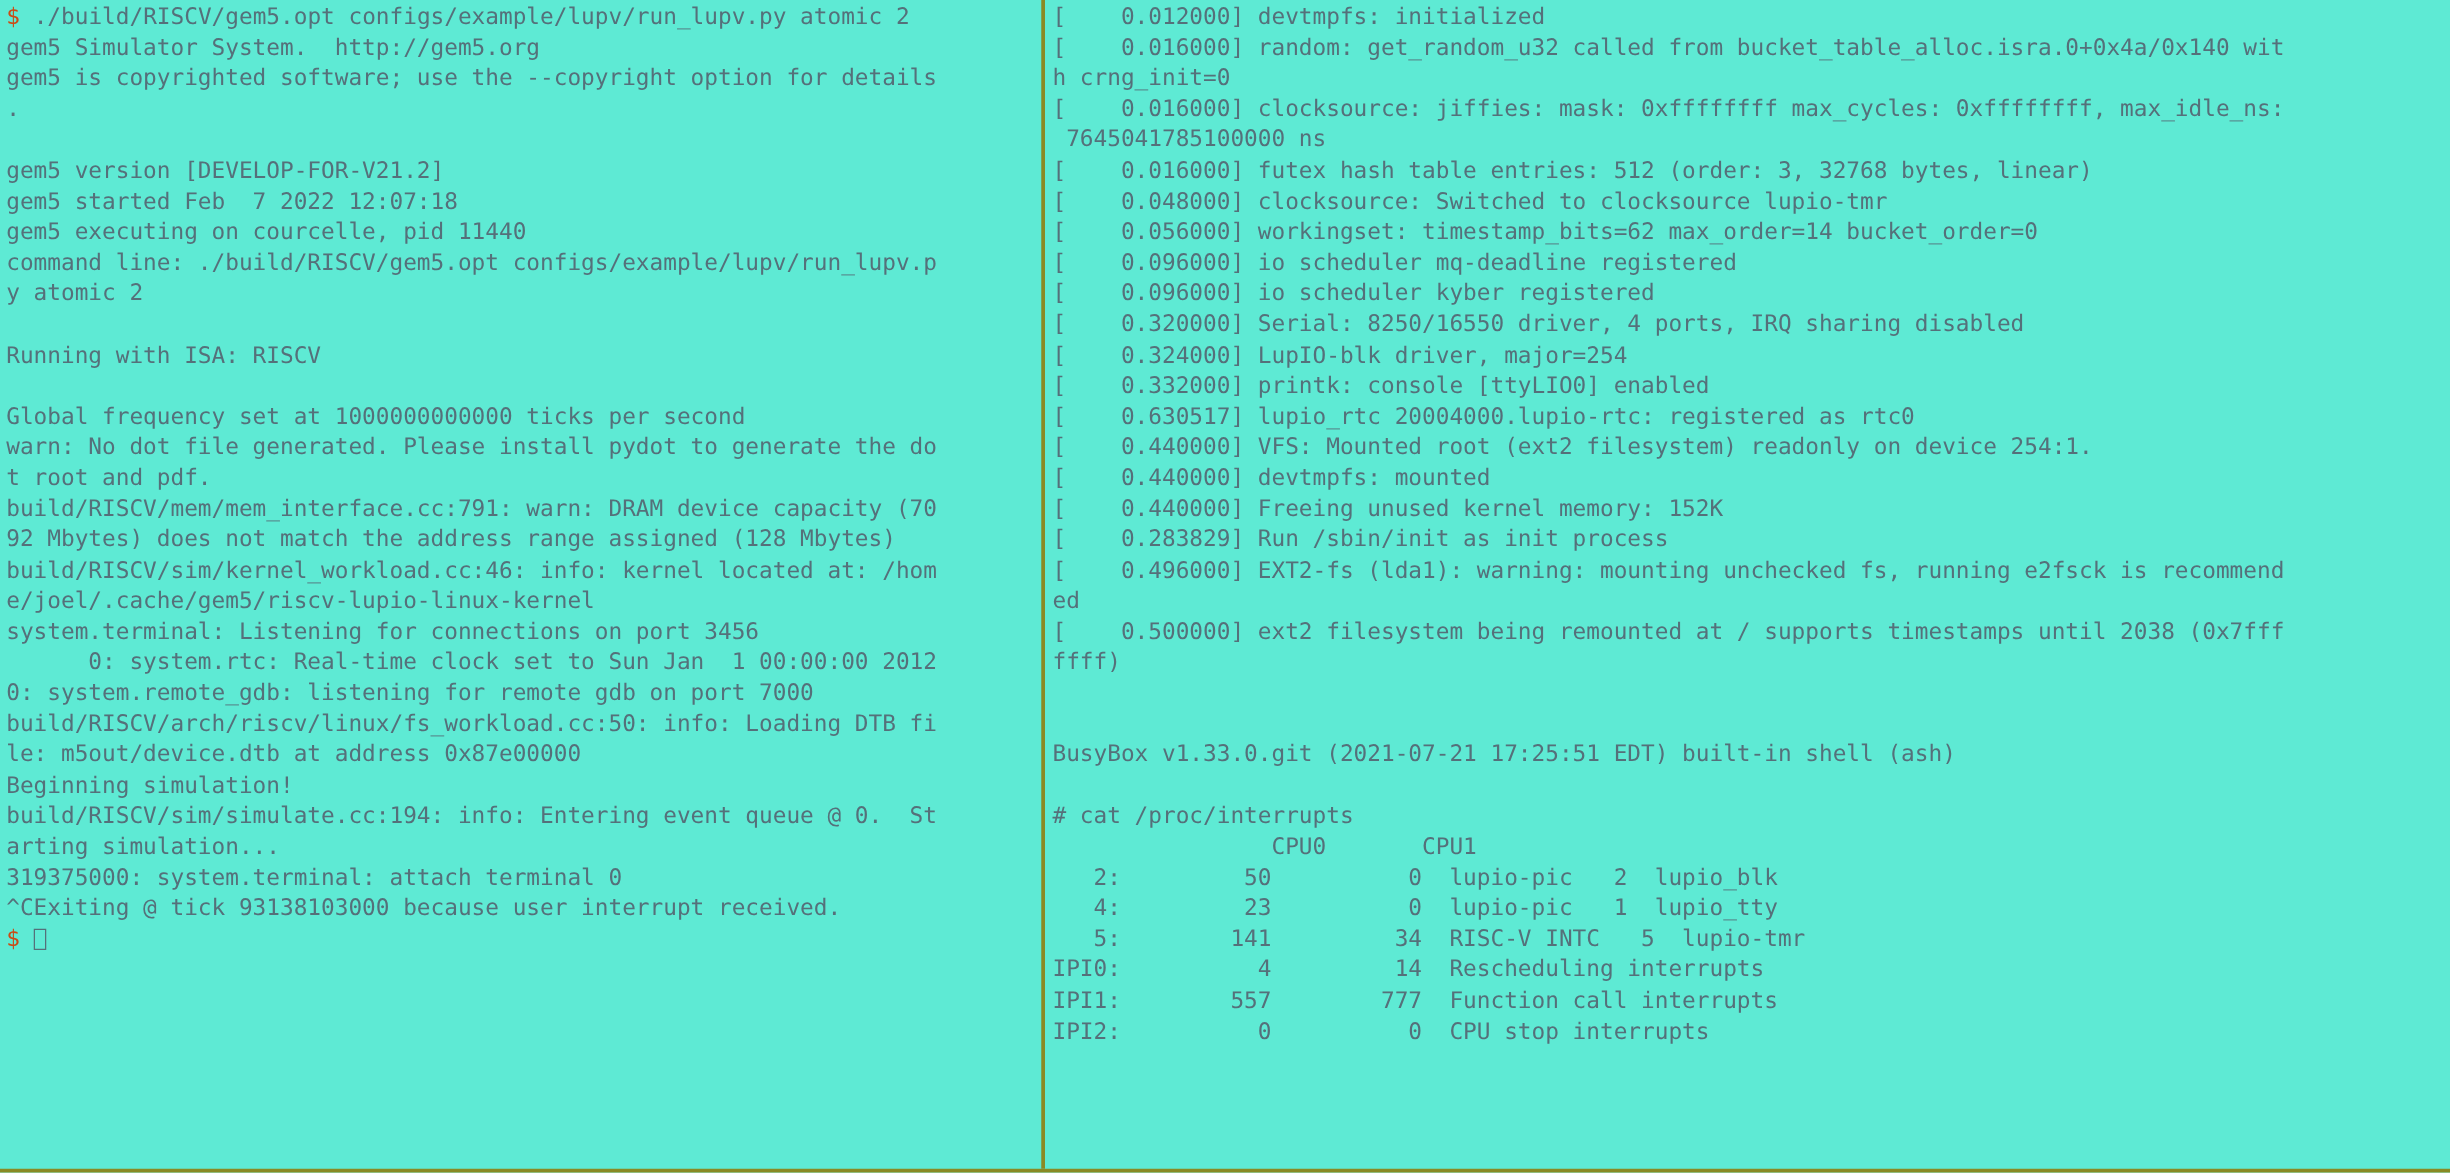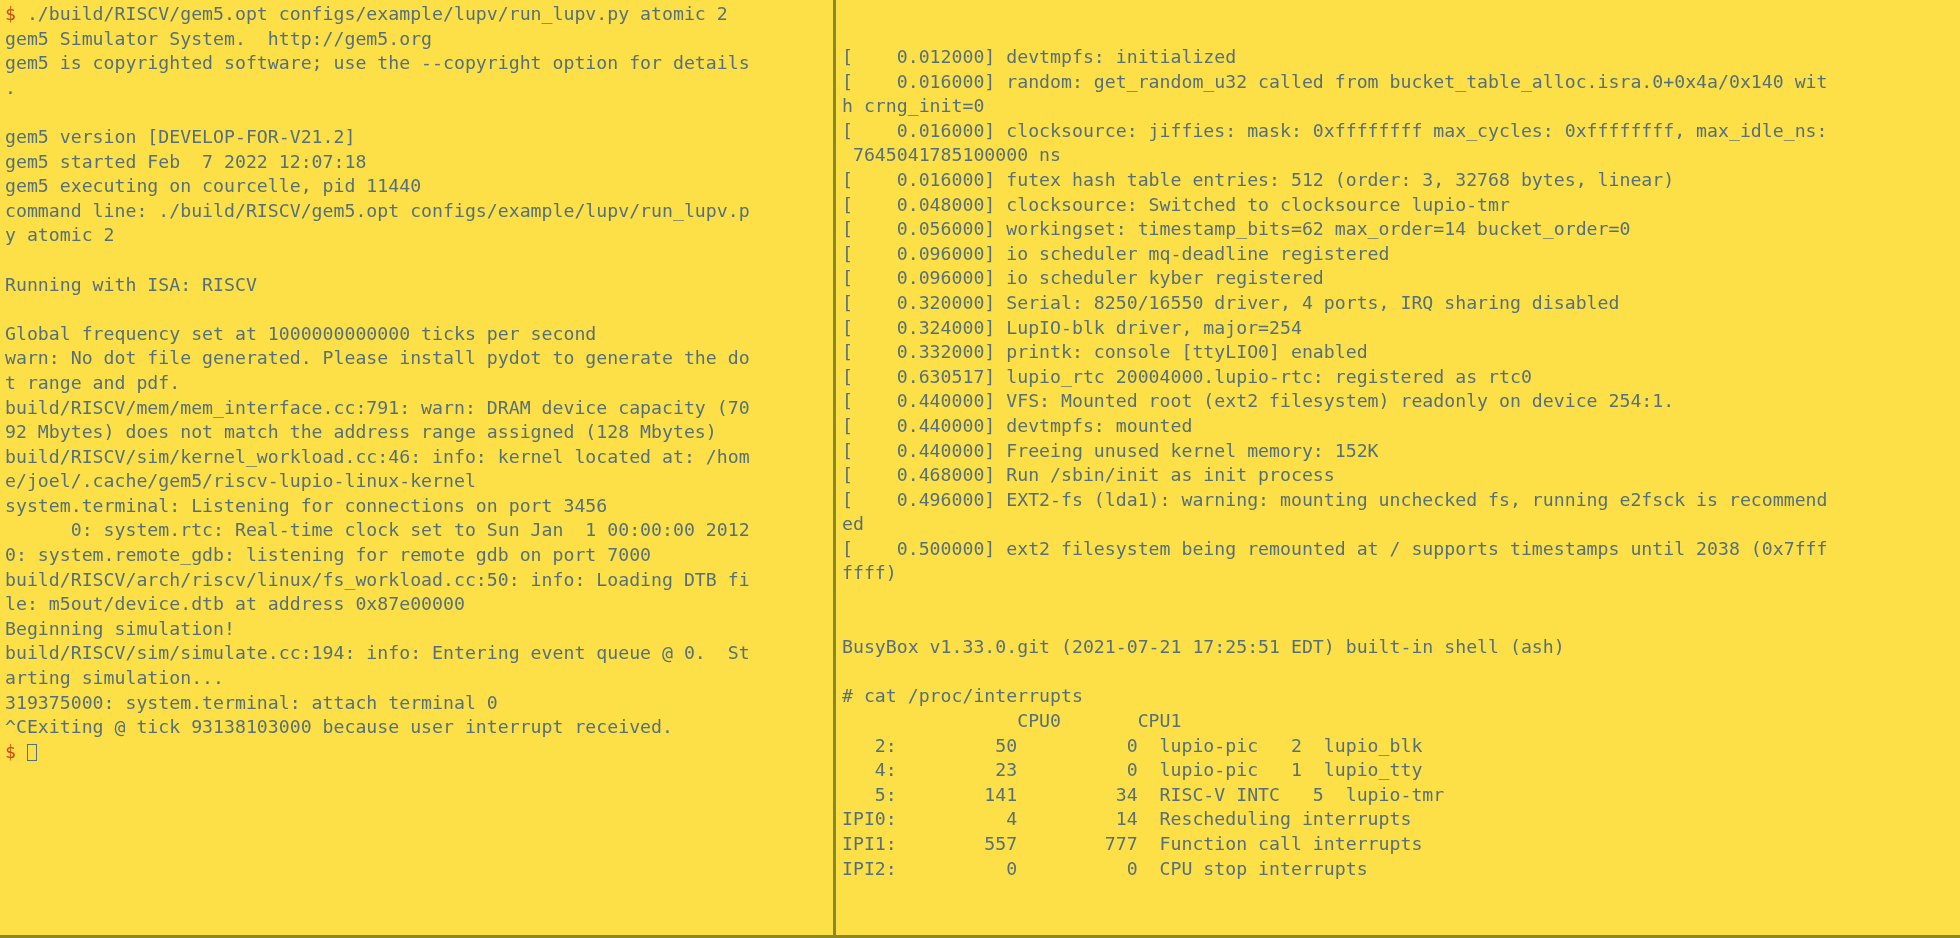--- a/index.html
+++ b/index.html
@@ -10,21 +10,21 @@
   body {
     width: 1960px;
     height: 938px;
     overflow: hidden;
     font-family: "DejaVu Sans Mono", monospace;
   }
   #screen {
     position: relative;
     width: 1960px;
     height: 938px;
-    background: #fde047;
+    background: #5eead4;
     box-sizing: border-box;
     border-bottom: 3px solid #8a8a24;
     display: flex;
     flex-direction: row;
   }
   .pane {
     position: relative;
     box-sizing: border-box;
     overflow: hidden;
     padding: 2px 0 0 0;
@@ -36,21 +36,20 @@
   }
   .divider {
     width: 3px;
     flex: 0 0 3px;
     background: #8a8a24;
     align-self: stretch;
   }
   .pane-right {
     flex: 1 1 auto;
     padding-left: 6px;
-    margin-top: 43px;
   }
   .line {
     font-family: "DejaVu Sans Mono", monospace;
     font-size: 18.2px;
     line-height: 24.6px;
     height: 24.6px;
     color: #55707a;
     white-space: pre;
     letter-spacing: 0px;
   }
@@ -81,21 +80,21 @@
     <div class="line">gem5 version [DEVELOP-FOR-V21.2]</div>
     <div class="line">gem5 started Feb  7 2022 12:07:18</div>
     <div class="line">gem5 executing on courcelle, pid 11440</div>
     <div class="line">command line: ./build/RISCV/gem5.opt configs/example/lupv/run_lupv.p</div>
     <div class="line">y atomic 2</div>
     <div class="line"></div>
     <div class="line">Running with ISA: RISCV</div>
     <div class="line"></div>
     <div class="line">Global frequency set at 1000000000000 ticks per second</div>
     <div class="line">warn: No dot file generated. Please install pydot to generate the do</div>
-    <div class="line">t range and pdf.</div>
+    <div class="line">t root and pdf.</div>
     <div class="line">build/RISCV/mem/mem_interface.cc:791: warn: DRAM device capacity (70</div>
     <div class="line">92 Mbytes) does not match the address range assigned (128 Mbytes)</div>
     <div class="line">build/RISCV/sim/kernel_workload.cc:46: info: kernel located at: /hom</div>
     <div class="line">e/joel/.cache/gem5/riscv-lupio-linux-kernel</div>
     <div class="line">system.terminal: Listening for connections on port 3456</div>
     <div class="line">      0: system.rtc: Real-time clock set to Sun Jan  1 00:00:00 2012</div>
     <div class="line">0: system.remote_gdb: listening for remote gdb on port 7000</div>
     <div class="line">build/RISCV/arch/riscv/linux/fs_workload.cc:50: info: Loading DTB fi</div>
     <div class="line">le: m5out/device.dtb at address 0x87e00000</div>
     <div class="line">Beginning simulation!</div>
@@ -119,21 +118,21 @@
     <div class="line">[    0.056000] workingset: timestamp_bits=62 max_order=14 bucket_order=0</div>
     <div class="line">[    0.096000] io scheduler mq-deadline registered</div>
     <div class="line">[    0.096000] io scheduler kyber registered</div>
     <div class="line">[    0.320000] Serial: 8250/16550 driver, 4 ports, IRQ sharing disabled</div>
     <div class="line">[    0.324000] LupIO-blk driver, major=254</div>
     <div class="line">[    0.332000] printk: console [ttyLIO0] enabled</div>
     <div class="line">[    0.630517] lupio_rtc 20004000.lupio-rtc: registered as rtc0</div>
     <div class="line">[    0.440000] VFS: Mounted root (ext2 filesystem) readonly on device 254:1.</div>
     <div class="line">[    0.440000] devtmpfs: mounted</div>
     <div class="line">[    0.440000] Freeing unused kernel memory: 152K</div>
-    <div class="line">[    0.468000] Run /sbin/init as init process</div>
+    <div class="line">[    0.283829] Run /sbin/init as init process</div>
     <div class="line">[    0.496000] EXT2-fs (lda1): warning: mounting unchecked fs, running e2fsck is recommend</div>
     <div class="line">ed</div>
     <div class="line">[    0.500000] ext2 filesystem being remounted at / supports timestamps until 2038 (0x7fff</div>
     <div class="line">ffff)</div>
     <div class="line"></div>
     <div class="line"></div>
     <div class="line">BusyBox v1.33.0.git (2021-07-21 17:25:51 EDT) built-in shell (ash)</div>
     <div class="line"></div>
     <div class="line"># cat /proc/interrupts</div>
     <div class="line">                CPU0       CPU1</div>

